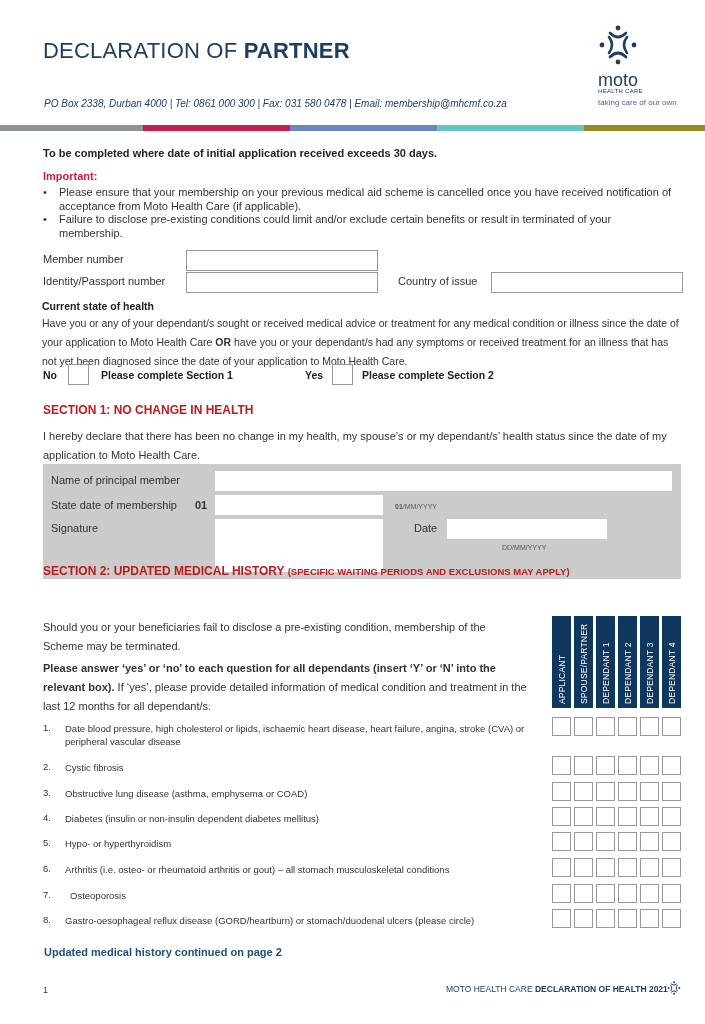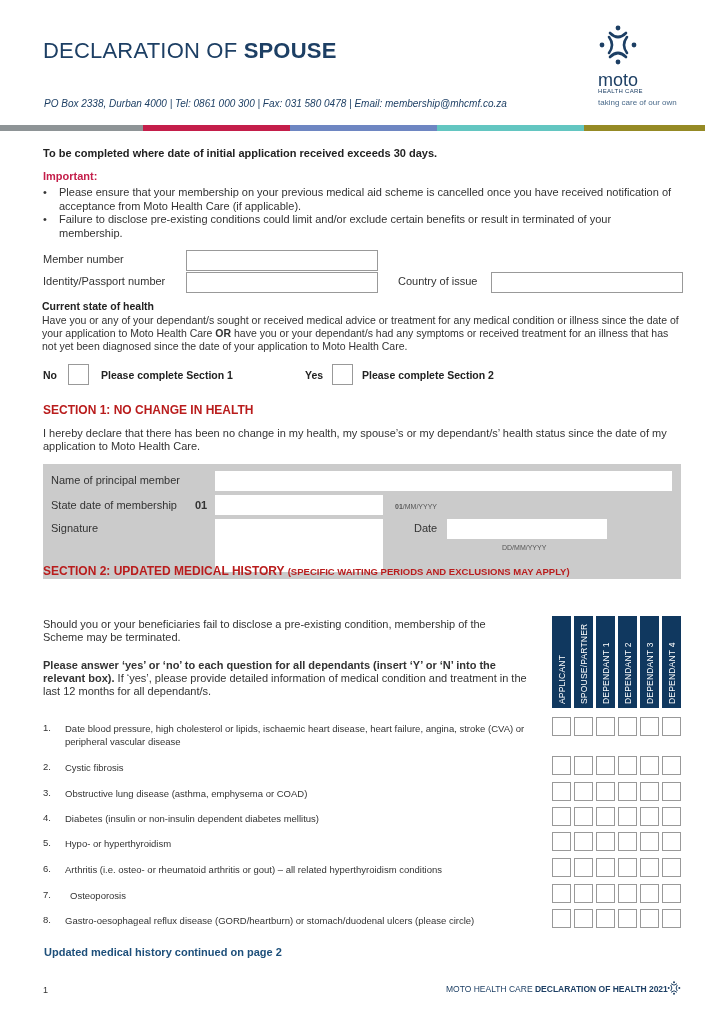--- a/index.html
+++ b/index.html
@@ -16,41 +16,41 @@
   .stripe { left: 0; top: 125px; width: 705px; height: 6px; display: flex; }
   .stripe div { height: 6px; }
   .bold-intro { left: 43px; top: 147px; font-size: 11px; font-weight: bold; color: #222; }
   .important { left: 43px; top: 170px; font-size: 11px; font-weight: bold; color: #c41e4a; }
   .bullets { left: 43px; top: 186px; width: 630px; font-size: 11px; color: #333; line-height: 13.5px; }
   .bullet { display: flex; }
   .bullet .dot { width: 16px; flex: none; }
   .lbl { font-size: 11px; color: #333; }
   .field { border: 1px solid #999; background: #fff; }
   .h-small { font-size: 10.5px; font-weight: bold; color: #222; }
-  .para { font-size: 10.5px; color: #333; line-height: 13px; }
+  .para { font-size: 10.5px; color: #333; line-height: 19px; }
   .sec-title { font-size: 12px; font-weight: bold; color: #b91c1c; }
   .gray-panel { left: 43px; top: 464px; width: 638px; height: 115px; background: #cbcbcb; }
   .wfield { background: #fff; }
   .tiny { font-size: 7px; color: #555; }
   .col-head { width: 19px; height: 92px; background: #10385f; color: #fff; position: absolute; top: 616px; }
   .col-head span { position: absolute; left: 50%; bottom: 4px; transform-origin: left bottom;
                    transform: rotate(-90deg) translateY(50%); white-space: nowrap; font-size: 8.5px; letter-spacing: 0.2px; }
   .q-num { position: absolute; left: 0; font-size: 9.5px; color: #333; }
   .q-text { position: absolute; left: 22px; width: 485px; font-size: 9.5px; color: #333; line-height: 13px; }
   .box { position: absolute; width: 19px; height: 19px; border: 1px solid #999; background: #fff; box-sizing: border-box; }
   .continued { left: 44px; top: 946px; font-size: 11px; font-weight: bold; color: #1d4f7a; }
   .page-num { left: 43px; top: 985px; font-size: 9px; color: #333; }
   .footer { left: 446px; top: 984px; font-size: 8.5px; color: #1d3f64; }
   .footer b { font-weight: bold; margin-top: 18px; }
 </style>
 </head>
 <body>
 
 <div class="abs title">
-  <span>DECLARATION OF </span><b>SPOUSE</b>
+  <span>DECLARATION OF </span><b>PARTNER</b>
 </div>
 <div class="abs contact">PO Box 2338, Durban 4000 | Tel: 0861 000 300 | Fax: 031 580 0478 | Email: membership@mhcmf.co.za</div>
 
 <div class="abs logo">
   <svg width="40" height="42" viewBox="0 0 40 42">
     <g fill="#1d3f64">
       <circle cx="20" cy="4" r="2.4"></circle>
       <circle cx="20" cy="38" r="2.4"></circle>
       <circle cx="4" cy="21" r="2.4"></circle>
       <circle cx="36" cy="21" r="2.4"></circle>
@@ -188,21 +188,21 @@
     <div class="box" style="left: 662px; top: 807px;"></div>
     <div class="q-num abs" style="left: 43px; top: 837px;">5.</div>
     <div class="q-text abs" style="left: 65px; top: 837px;">Hypo- or hyperthyroidism</div>
     <div class="box" style="left: 552px; top: 832px;"></div>
     <div class="box" style="left: 574px; top: 832px;"></div>
     <div class="box" style="left: 596px; top: 832px;"></div>
     <div class="box" style="left: 618px; top: 832px;"></div>
     <div class="box" style="left: 640px; top: 832px;"></div>
     <div class="box" style="left: 662px; top: 832px;"></div>
     <div class="q-num abs" style="left: 43px; top: 863px;">6.</div>
-    <div class="q-text abs" style="left: 65px; top: 863px;">Arthritis (i.e. osteo- or rheumatoid arthritis or gout) – all related hyperthyroidism conditions</div>
+    <div class="q-text abs" style="left: 65px; top: 863px;">Arthritis (i.e. osteo- or rheumatoid arthritis or gout) – all stomach musculoskeletal conditions</div>
     <div class="box" style="left: 552px; top: 858px;"></div>
     <div class="box" style="left: 574px; top: 858px;"></div>
     <div class="box" style="left: 596px; top: 858px;"></div>
     <div class="box" style="left: 618px; top: 858px;"></div>
     <div class="box" style="left: 640px; top: 858px;"></div>
     <div class="box" style="left: 662px; top: 858px;"></div>
     <div class="q-num abs" style="left: 43px; top: 889px;">7.</div>
     <div class="q-text abs" style="left: 70px; top: 889px;">Osteoporosis</div>
     <div class="box" style="left: 552px; top: 884px;"></div>
     <div class="box" style="left: 574px; top: 884px;"></div>

